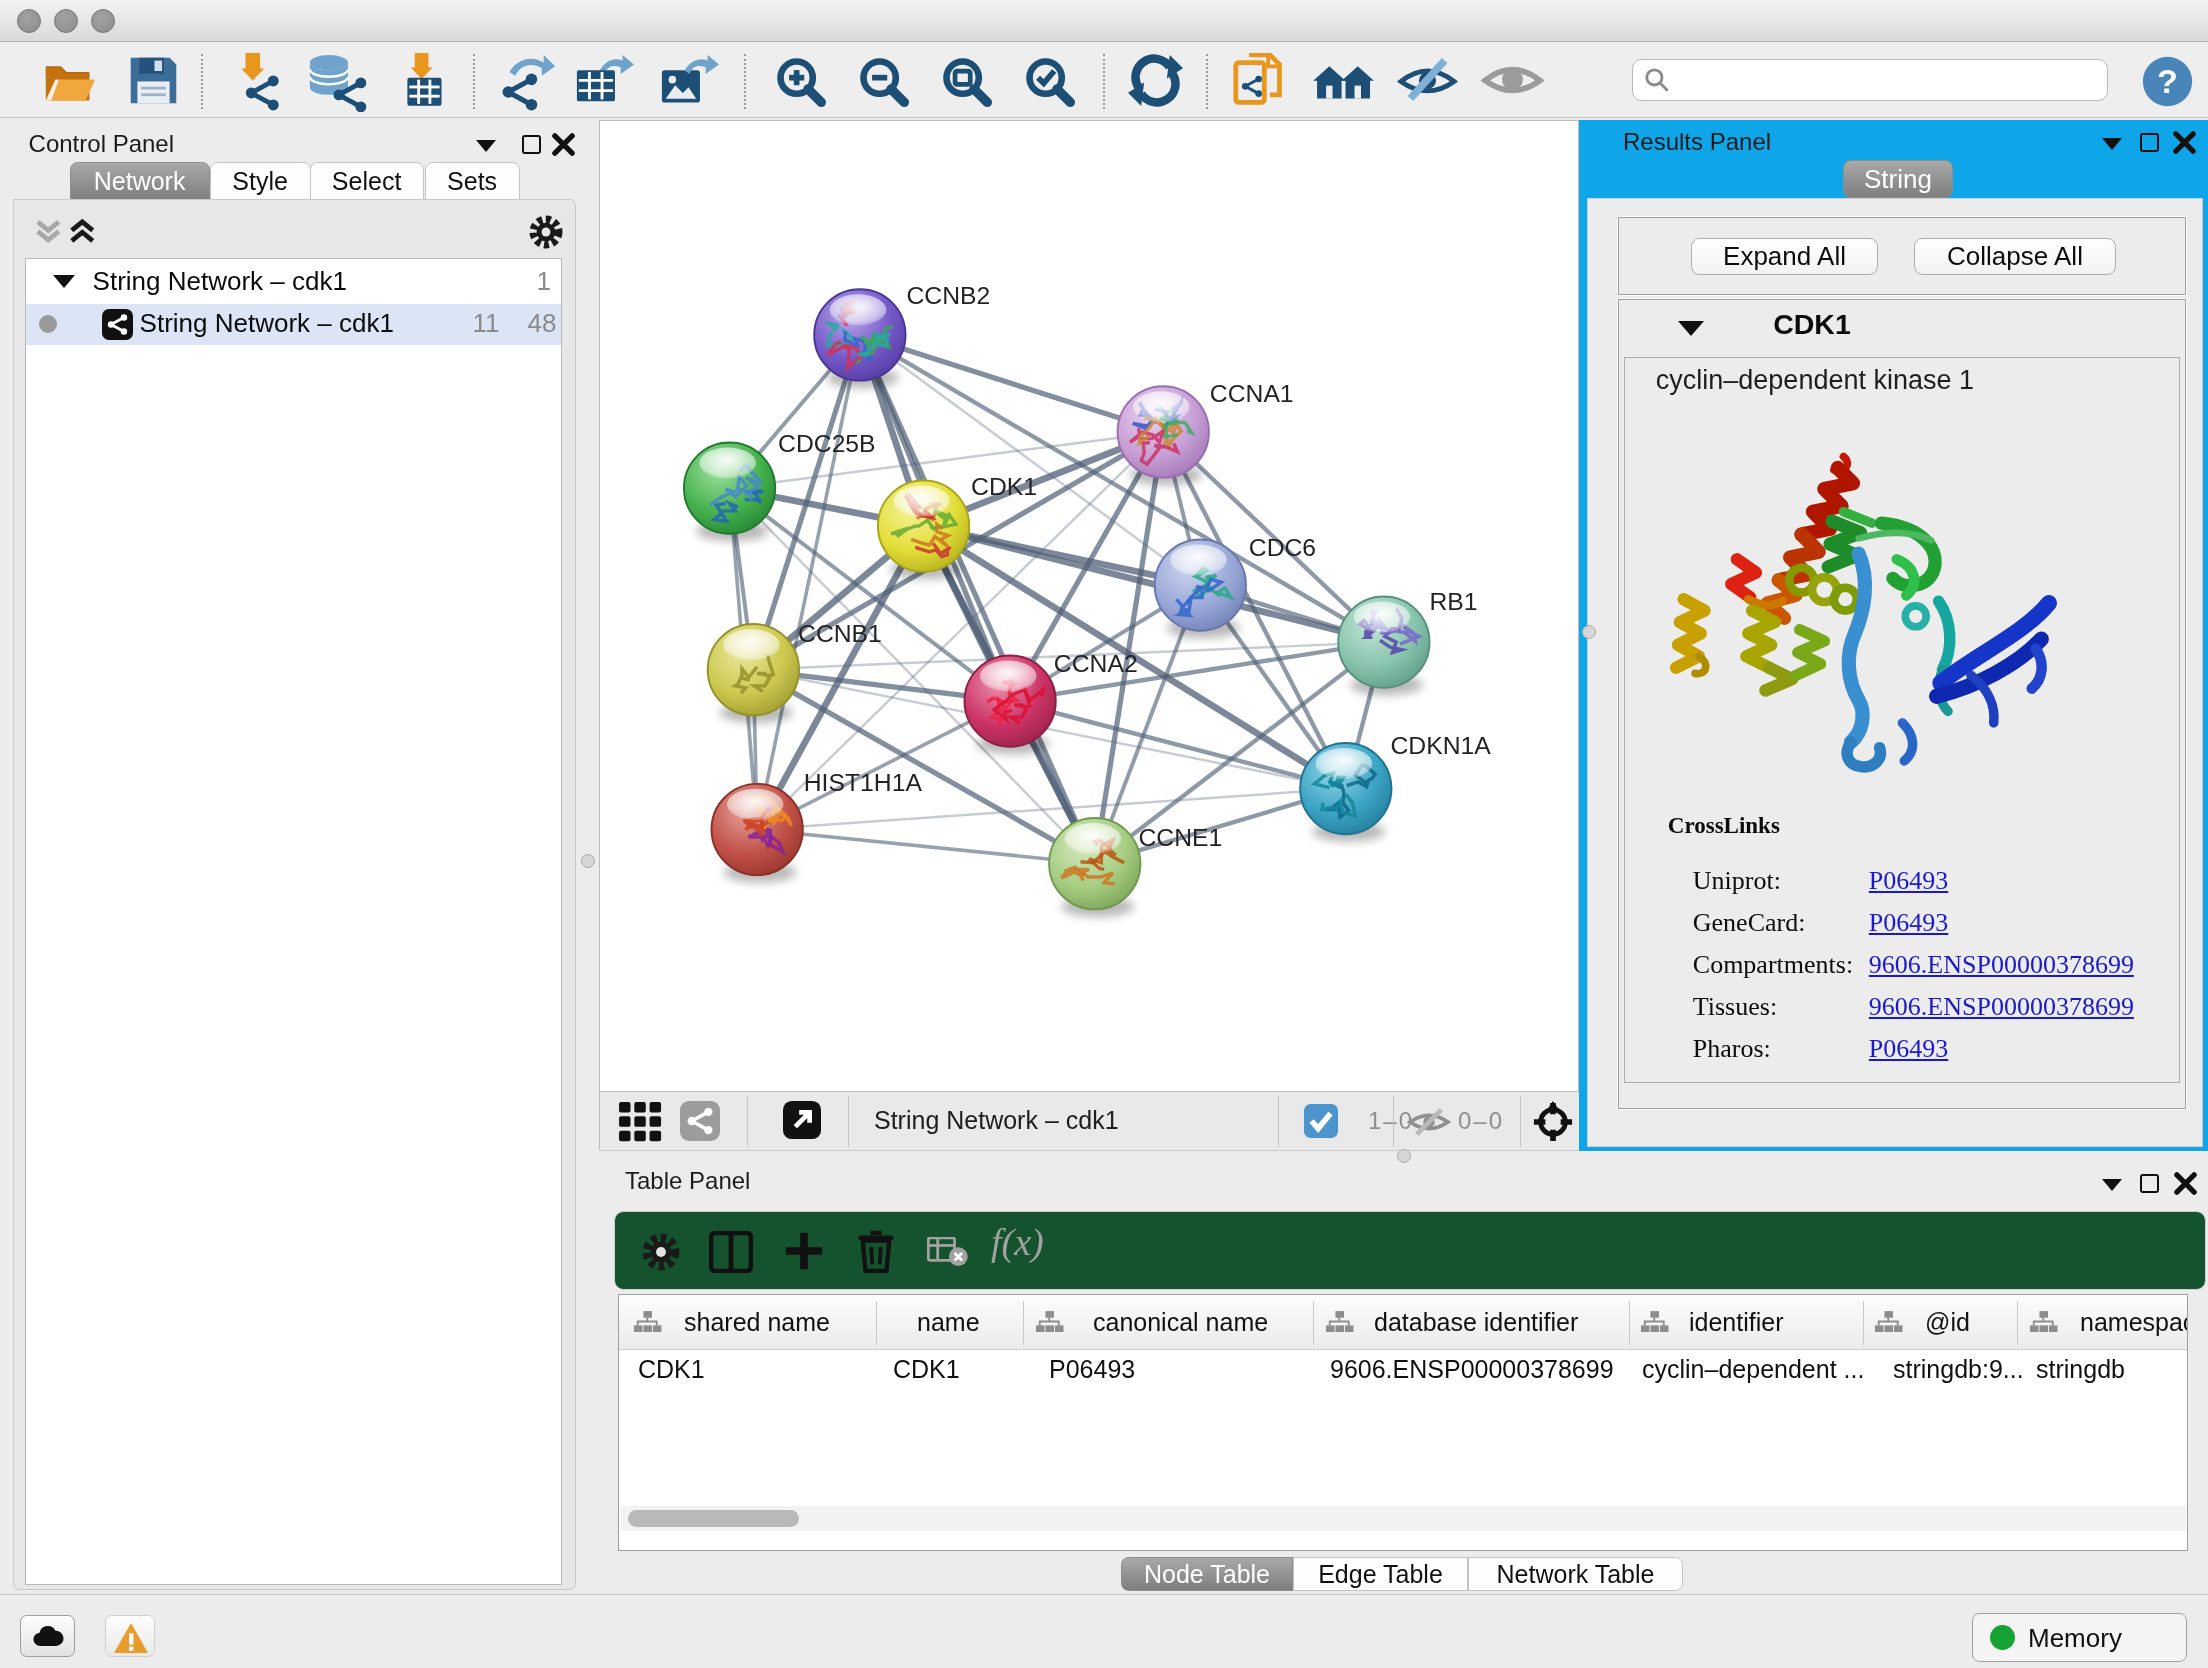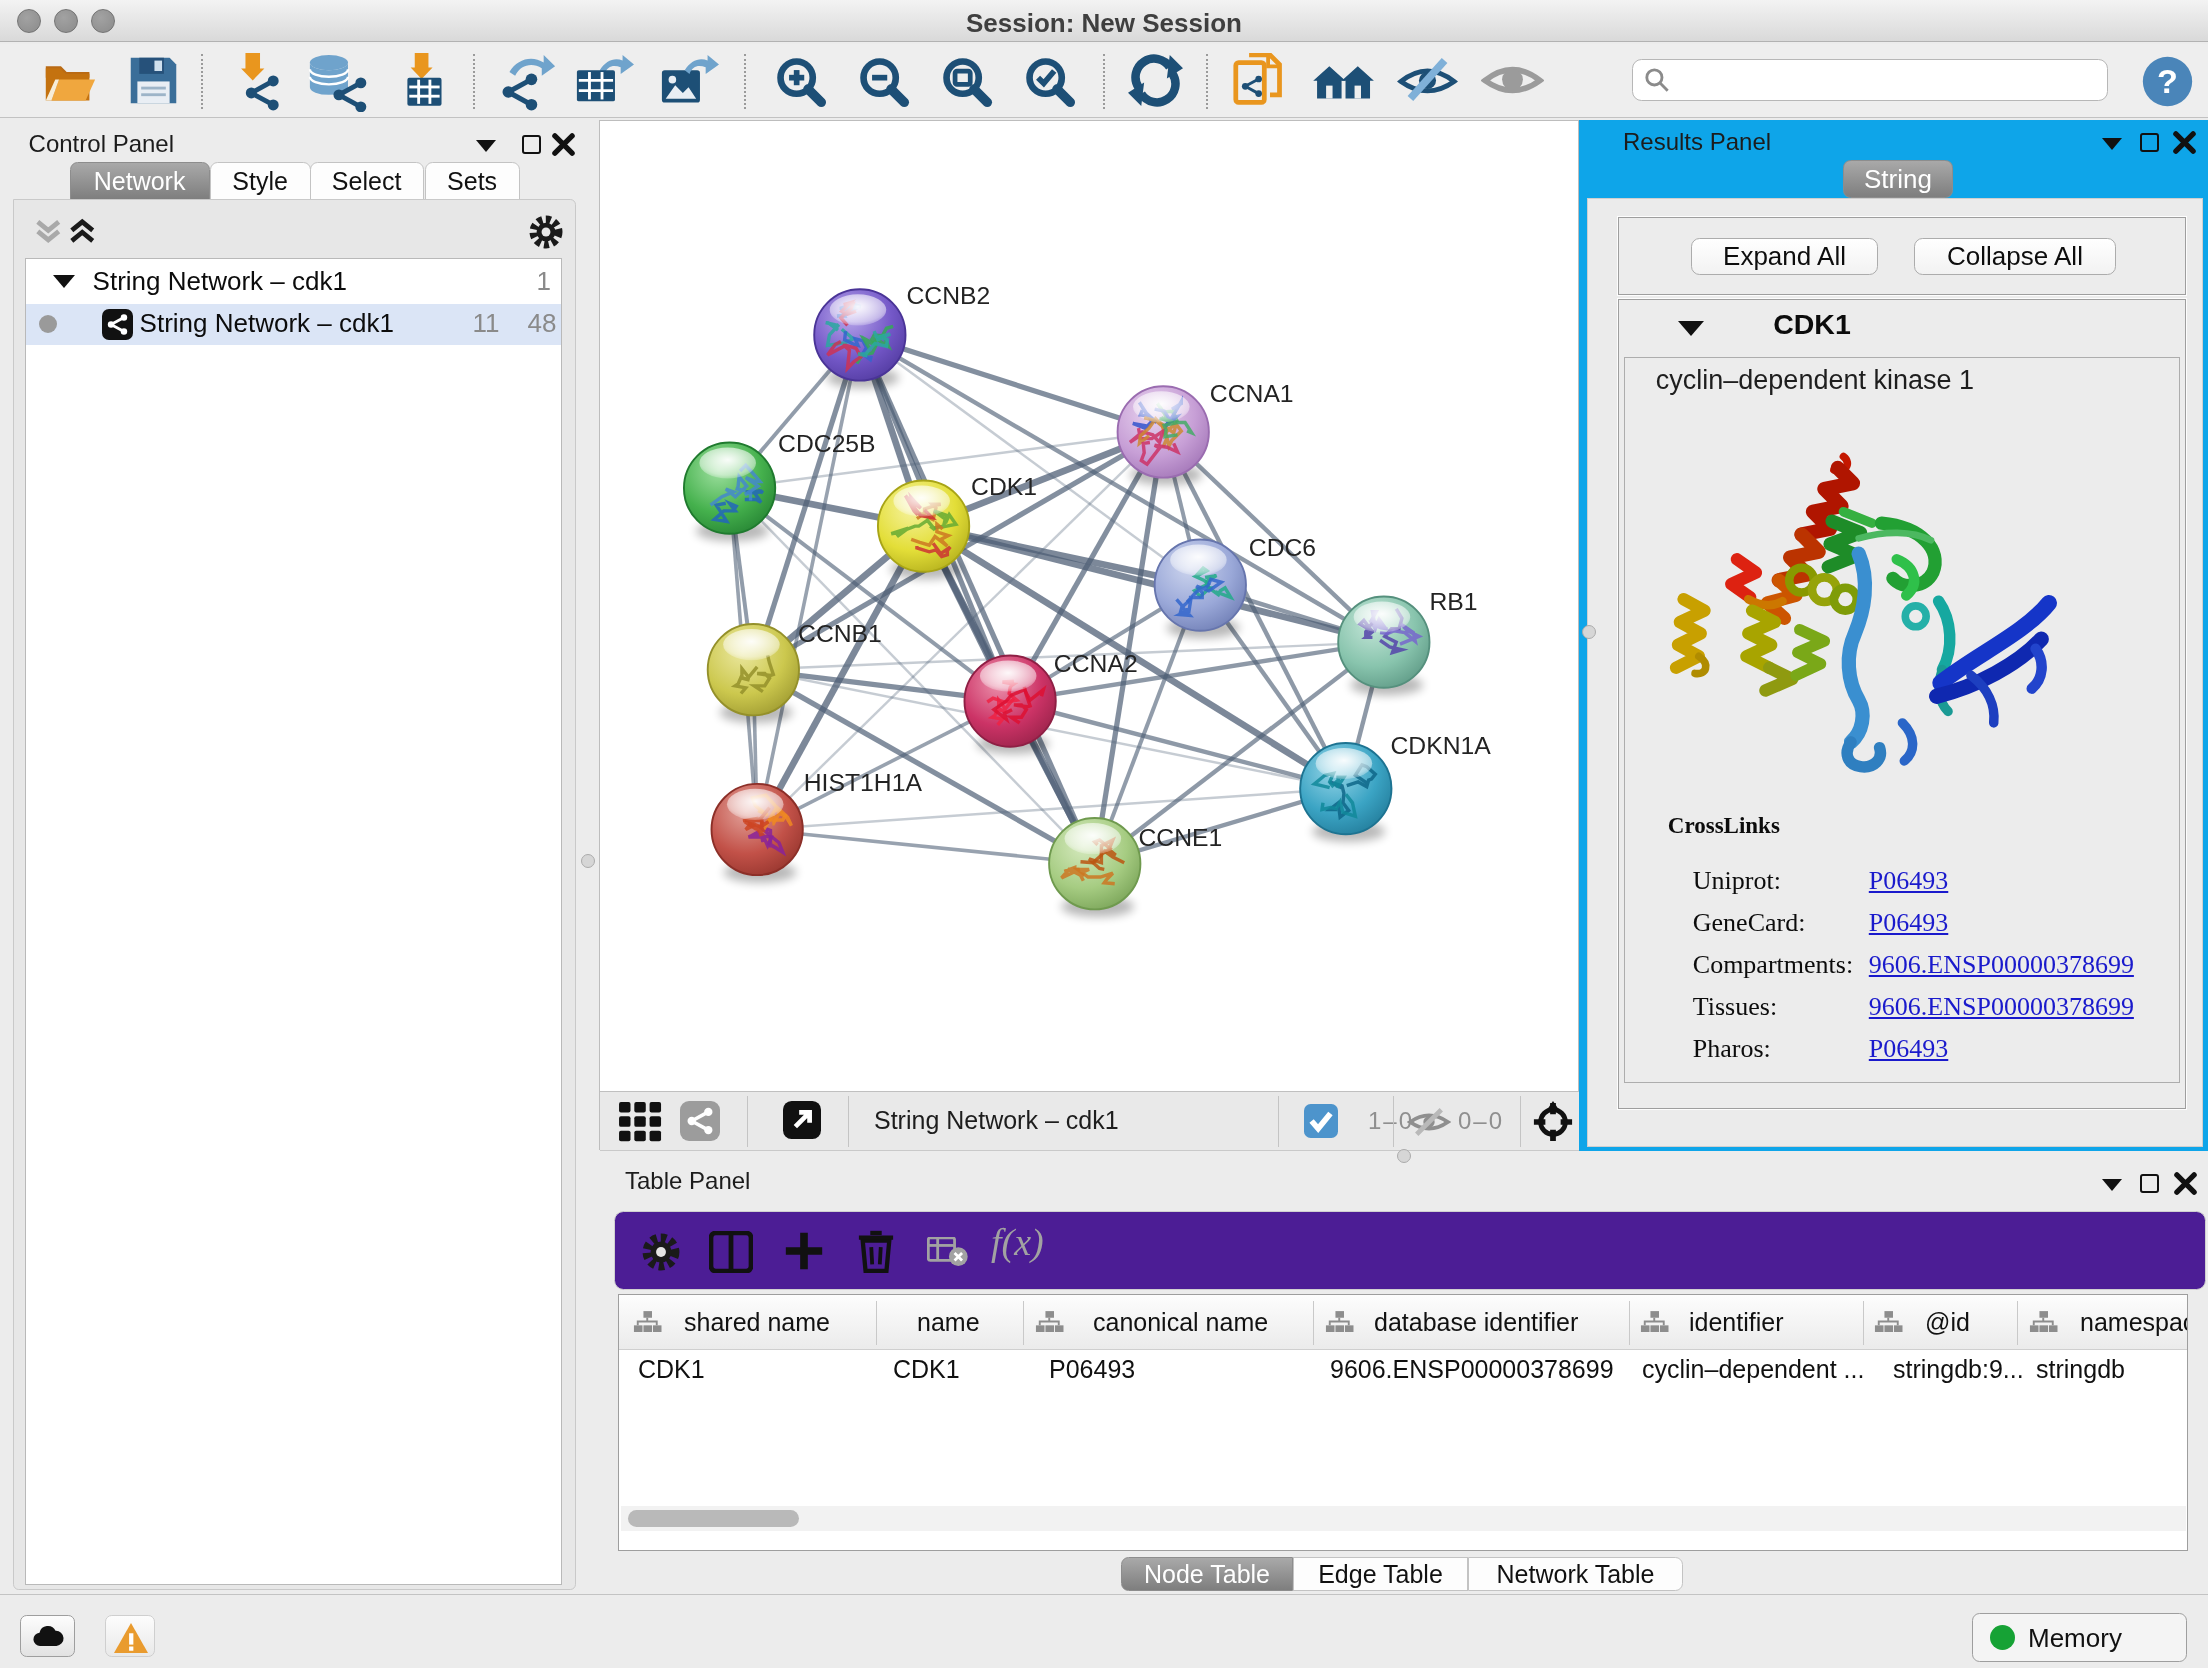--- a/index.html
+++ b/index.html
@@ -19,21 +19,20 @@
 .tabsel { background:linear-gradient(#a9a9a9,#7e7e7e); color:#fff; border-color:#8d8d8d; }
 .btn { position:absolute; background:linear-gradient(#ffffff,#f2f2f2); border:1.4px solid #acacac;
   border-radius:8.6px; text-align:center; font-size:26px; color:#0d0d0d; }
 a.lnk { color:#1a1acc; text-decoration:underline; }
 </style></head>
 <body>
 <div class="titlebar">
   <div class="tl" style="left:17px"></div>
     <div class="tl" style="left:54px"></div>
     <div class="tl" style="left:91px"></div>
-  <div class="title">Session: New Session</div>
 </div>
 <div class="toolbar">
     <div class="ticon" style="left:42px"><svg width="55" height="55" viewBox="0 0 58 58" style="">
         <path d="M4 14 L20 14 L26 20 L50 20 L50 26 L4 26 Z" fill="#b96a14"></path>
         <path d="M4 50 L4 16 L19 16 L25 22 L50 22 L50 50 Z" fill="#c4720f"></path>
         <path d="M10 50 L18 28 L56 28 L46 50 Z" fill="#f0a73e"></path>
         <path d="M4 50 L10 50 L18 28 L14 28 Z" fill="#f7edd8"></path>
       </svg></div>
     <div class="ticon" style="left:126px"><svg width="55" height="55" viewBox="0 0 58 58">
         <path d="M5 5 L46 5 L53 12 L53 53 L5 53 Z" fill="#3a6e99"></path>
@@ -582,21 +581,21 @@
   </div>
 </div>
 
 <div class="abs" style="left:588px;top:1157px;width:1621px;height:438px;background:#ececec">
   <div class="panel-title abs" style="left:37px;top:9.5px">Table Panel</div>
   <div class="abs" style="left:1514px;top:22px;width:0;height:0;border-left:10.5px solid transparent;border-right:10.5px solid transparent;border-top:12.4px solid #111;"></div>
     <div class="abs" style="left:1552px;top:17px;width:19px;height:19px;border:2.9px solid #111;border-radius:2.9px"></div>
     <svg class="abs" style="left:1586px;top:15px" width="23" height="23" viewBox="0 0 24 24">
       <path d="M3 3 L21 21 M21 3 L3 21" stroke="#111" stroke-width="5.5" stroke-linecap="round"></path>
     </svg>
-  <div class="abs" style="left:26px;top:54px;width:1592px;height:79px;background:#4c1d95;border:1px solid #d0d0d0;border-radius:9.5px">
+  <div class="abs" style="left:26px;top:54px;width:1592px;height:79px;background:#14532d;border:1px solid #d0d0d0;border-radius:9.5px">
     <div class="abs" style="left:27px;top:21px;width:38px;height:38px">
         <svg class="absg" width="38" height="38" viewBox="0 0 40 40" style="position:absolute">
           <circle cx="20.0" cy="20.0" r="14.399999999999999" fill="none" stroke="#1a1a1a" stroke-width="10.0" stroke-dasharray="5.6000000000000005 4.0"></circle>
           <circle cx="20.0" cy="20.0" r="11.0" fill="#1a1a1a"></circle>
           <circle cx="20.0" cy="20.0" r="5.2" fill="#e4e4e4"></circle>
         </svg>
       </div>
     <svg class="abs" style="left:94px;top:19px" width="44" height="42" viewBox="0 0 46 44">
       <rect x="2" y="2" width="42" height="40" rx="5" fill="none" stroke="#111" stroke-width="5"></rect>
       <line x1="23" y1="2" x2="23" y2="42" stroke="#111" stroke-width="5"></line>

